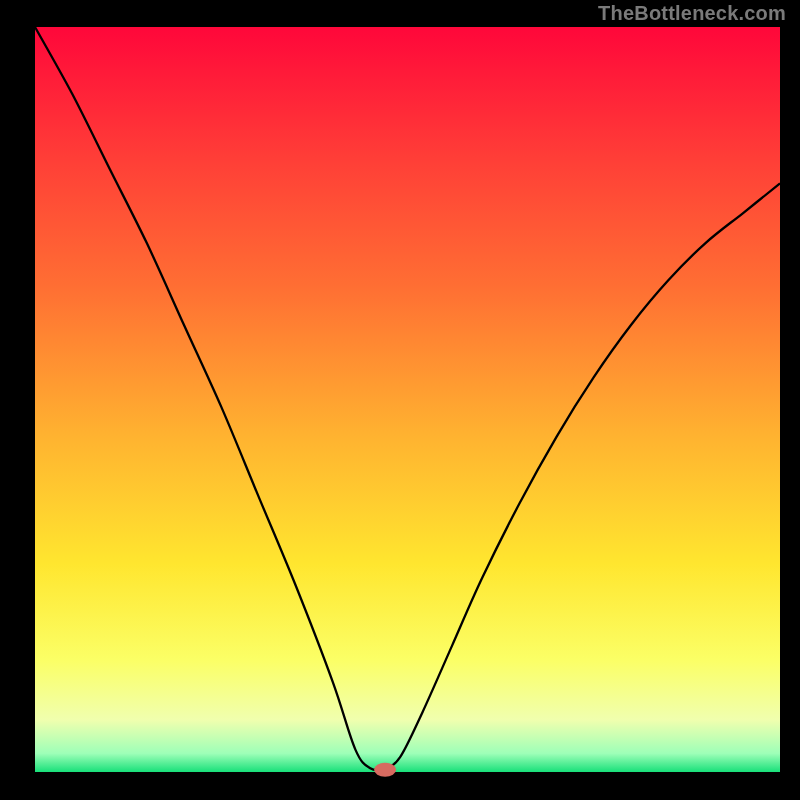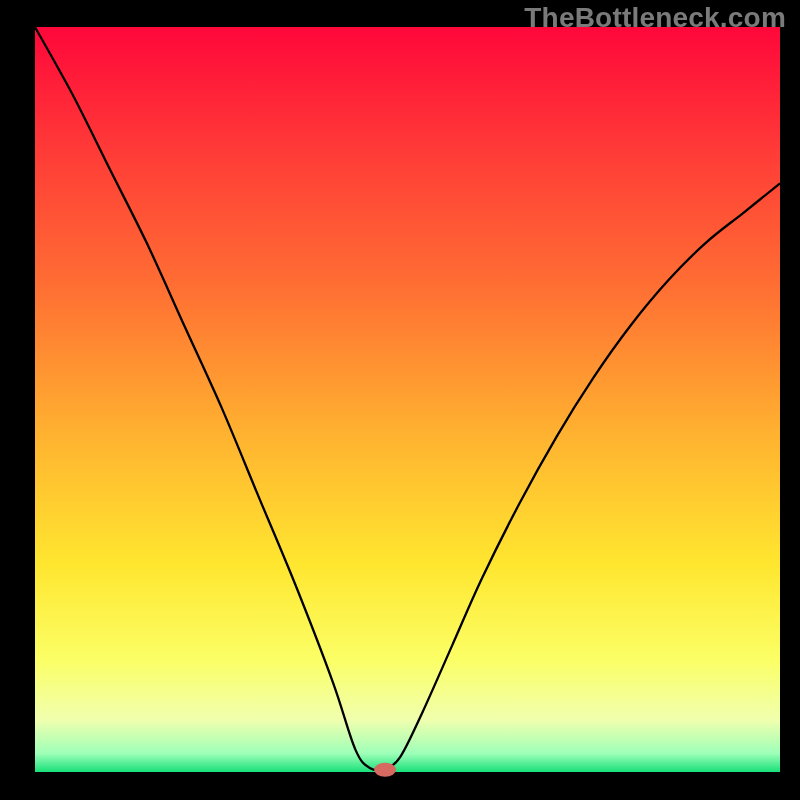--- a/index.html
+++ b/index.html
@@ -16,21 +16,21 @@
     top: 0;
     width: 800px;
     height: 800px;
     background: #000;
   }
   .watermark {
     position: absolute;
     top: 2px;
     right: 14px;
     font-family: Arial, Helvetica, sans-serif;
-    font-size: 28px;
+    font-size: 20px;
     font-weight: 600;
     color: #7a7a7a;
     letter-spacing: 0.2px;
   }
   svg {
     position: absolute;
     left: 0;
     top: 0;
   }
 </style>

